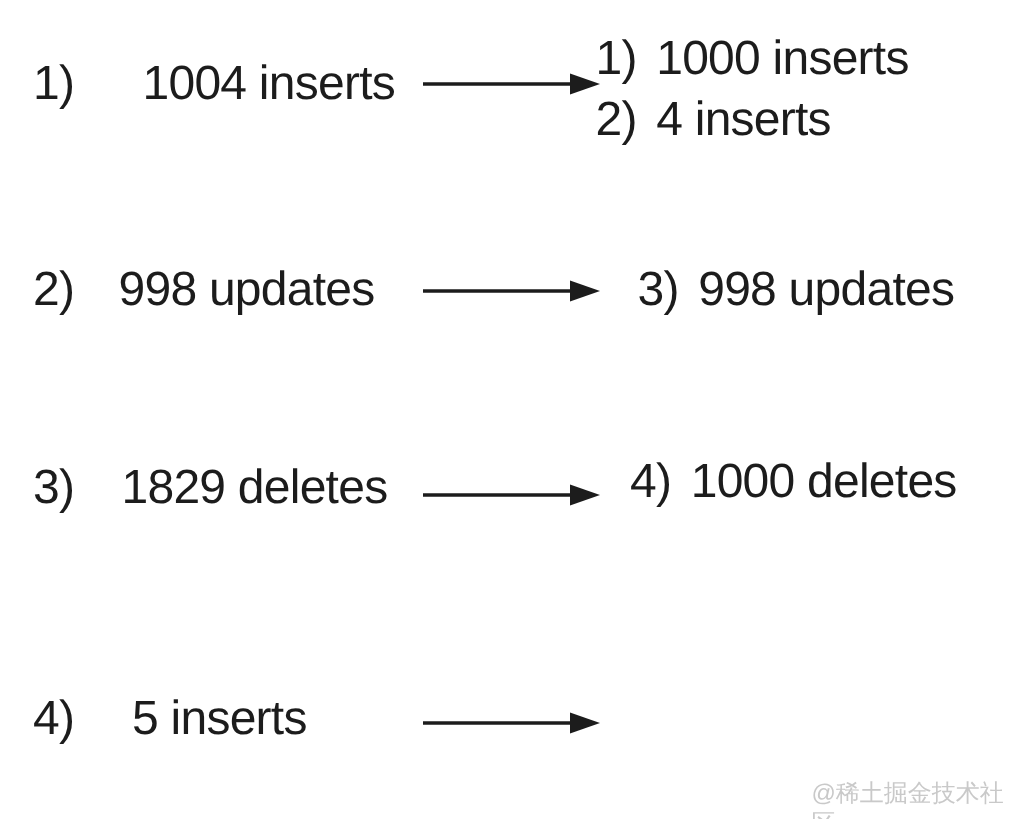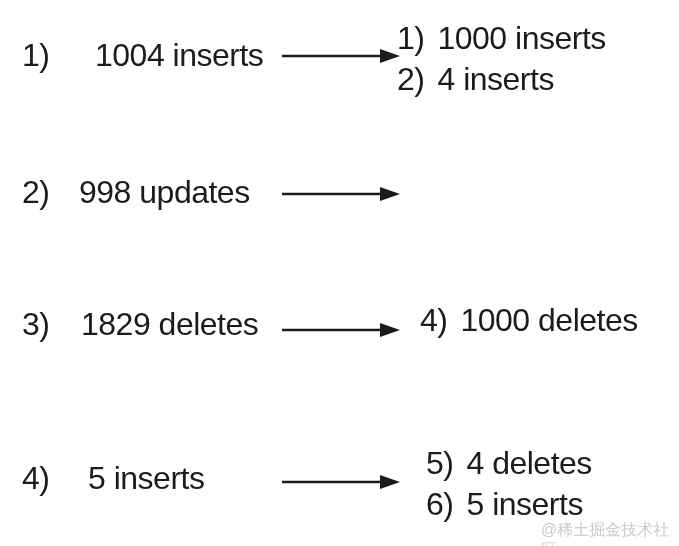--- a/index.html
+++ b/index.html
@@ -85,43 +85,40 @@
       <span class="res-num">2)</span><span>4 inserts</span>
     </div>
   </div>
 
   <span class="txt src-num-2">2)</span>
   <span class="txt src-lbl-2">998 updates</span>
   <svg class="arrow arrow-2" viewBox="0 0 118 16">
     <line x1="0" y1="8" x2="102" y2="8" stroke="#1c1c1c" stroke-width="2.4"></line>
     <polygon points="98,1 118,8 98,15" fill="#1c1c1c"></polygon>
   </svg>
+  <div class="res-block res-block-2">
+    <div>
+      <span class="res-num">3)</span><span>998 updates</span>
+    </div>
+  </div>
 
   <span class="txt src-num-3">3)</span>
   <span class="txt src-lbl-3">1829 deletes</span>
   <svg class="arrow arrow-3" viewBox="0 0 118 16">
     <line x1="0" y1="8" x2="102" y2="8" stroke="#1c1c1c" stroke-width="2.4"></line>
     <polygon points="98,1 118,8 98,15" fill="#1c1c1c"></polygon>
   </svg>
   <div class="res-block res-block-3">
     <div>
       <span class="res-num">4)</span><span>1000 deletes</span>
     </div>
   </div>
 
   <span class="txt src-num-4">4)</span>
   <span class="txt src-lbl-4">5 inserts</span>
   <svg class="arrow arrow-4" viewBox="0 0 118 16">
     <line x1="0" y1="8" x2="102" y2="8" stroke="#1c1c1c" stroke-width="2.4"></line>
     <polygon points="98,1 118,8 98,15" fill="#1c1c1c"></polygon>
   </svg>
-  <div class="res-block res-block-4">
-    <div>
-      <span class="res-num">5)</span><span>4 deletes</span>
-    </div>
-    <div>
-      <span class="res-num">6)</span><span>5 inserts</span>
-    </div>
-  </div>
 
   <span class="watermark">@稀土掘金技术社区</span>
 
 </div>
 
 </body></html>

